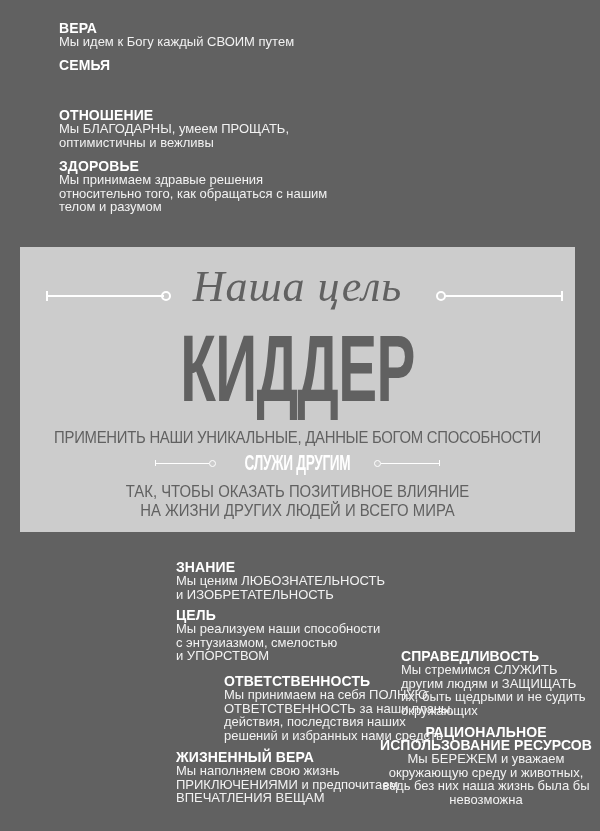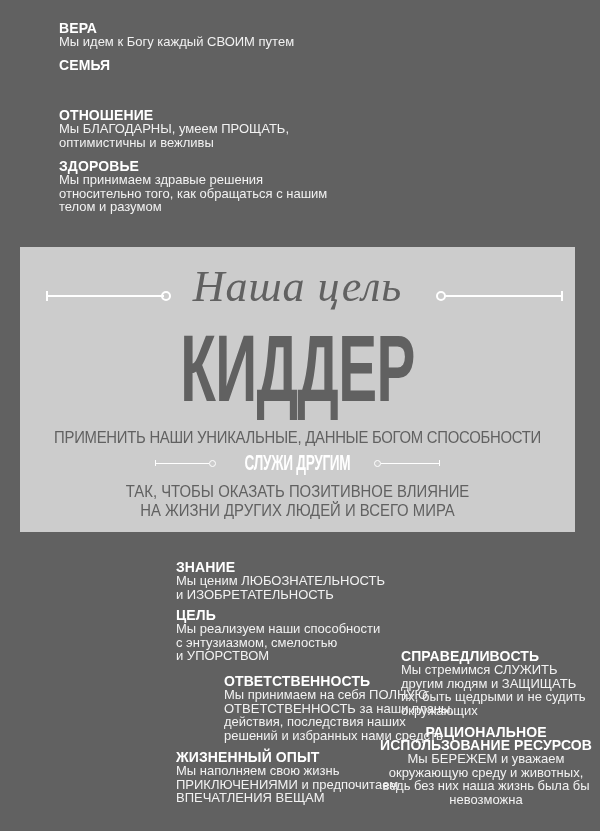--- a/index.html
+++ b/index.html
@@ -114,21 +114,21 @@
 и УПОРСТВОМ</div>
 </div>
 <div class="value-block" style="left:176px; top:675px;margin-left:48px;">
   <div class="value-title">ОТВЕТСТВЕННОСТЬ</div>
   <div class="value-desc">Мы принимаем на себя ПОЛНУЮ
 ОТВЕТСТВЕННОСТЬ за наши планы,
 действия, последствия наших
 решений и избранных нами средств</div>
 </div>
 <div class="value-block" style="left:176px; top:751px;">
-  <div class="value-title">ЖИЗНЕННЫЙ ОПЫТ</div>
+  <div class="value-title">ЖИЗНЕННЫЙ ВЕРА</div>
   <div class="value-desc">Мы наполняем свою жизнь
 ПРИКЛЮЧЕНИЯМИ и предпочитаем
 ВПЕЧАТЛЕНИЯ ВЕЩАМ</div>
 </div>
 
 <div class="value-block" style="left:401px; top:650px;">
   <div class="value-title">СПРАВЕДЛИВОСТЬ</div>
   <div class="value-desc">Мы стремимся СЛУЖИТЬ
 другим людям и ЗАЩИЩАТЬ
 их, быть щедрыми и не судить

